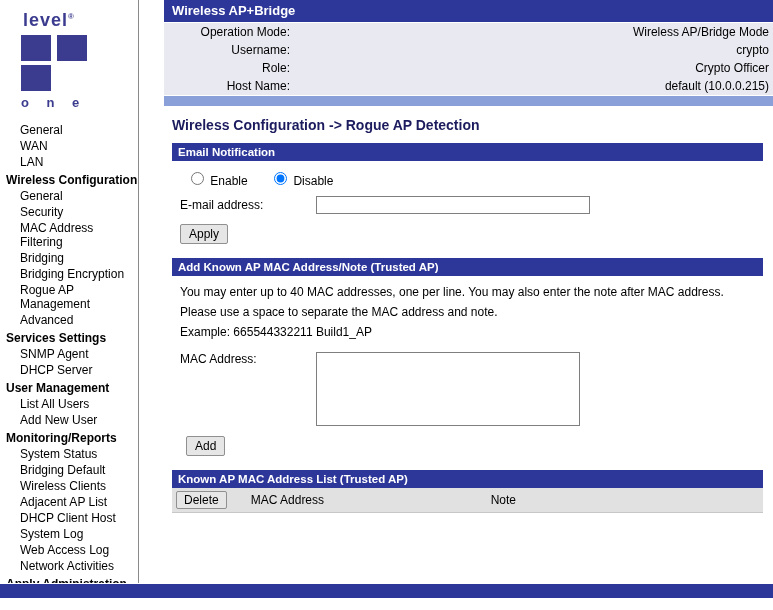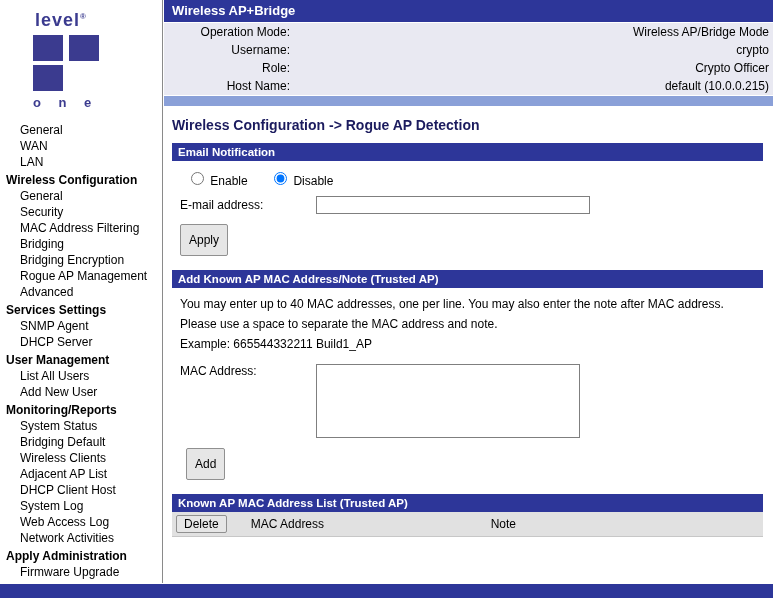--- a/index.html
+++ b/index.html
@@ -16,21 +16,21 @@
     height: 610px;
     overflow: hidden;
     background: #ffffff;
   }
 
   
   #sidebar {
     position: absolute;
     left: 0;
     top: 0;
-    width: 163px;
+    width: 139px;
     height: 583px;
     background: #ffffff;
     border-right: 1px solid #8a8a8a;
     box-sizing: border-box;
   }
   .logo-wrap {
     padding: 10px 0 8px 0;
     text-align: center;
   }
   .logo {
@@ -171,21 +171,21 @@
     background: #ffffff;
     height: 18px;
     box-sizing: border-box;
   }
   .btn {
     font-family: "Liberation Sans", sans-serif;
     font-size: 12px;
     background: #e6e6e6;
     border: 1px solid #909090;
     border-radius: 2px;
-    padding: 8px 8px;
+    padding: 2px 8px;
     cursor: pointer;
   }
 
   .helptext {
     font-size: 12px;
     line-height: 16px;
     padding: 2px 0 2px 0;
   }
   .mac-row {
     display: flex;

